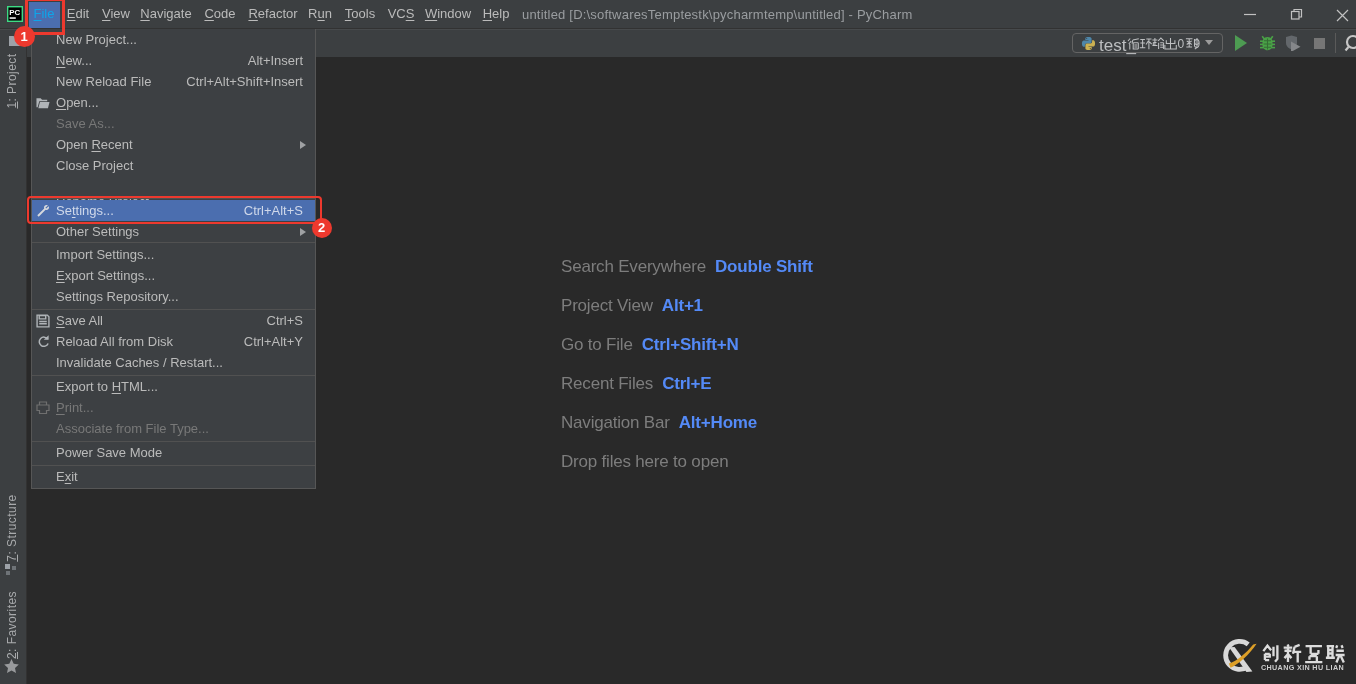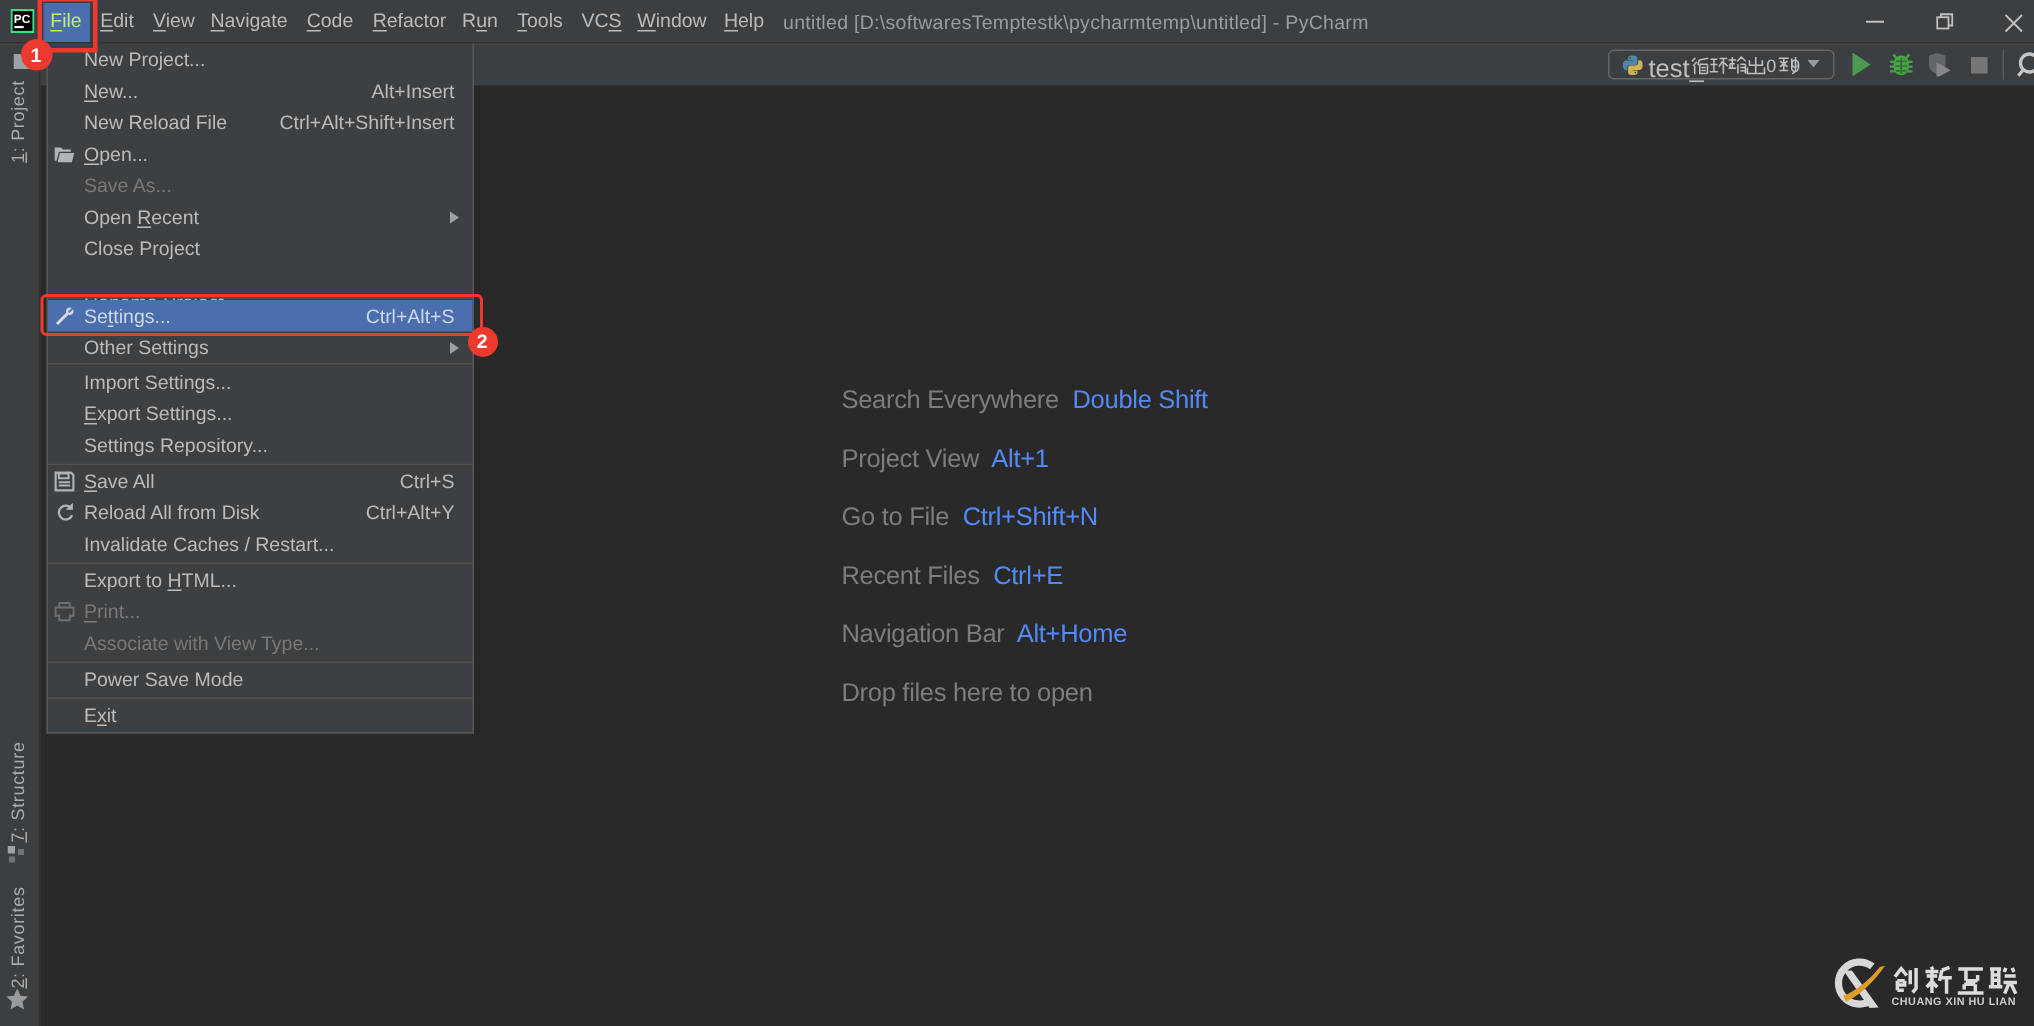--- a/index.html
+++ b/index.html
@@ -23,21 +23,21 @@
 
 
 #sidebar { position:absolute; left:0; top:30px; width:27px; height:654px;
   background:#3c3f41; border-right:1px solid #323232; }
 .vtext { position:absolute; font-size:12px; color:#a9abad; white-space:nowrap; letter-spacing:0.45px;
   transform:translate(-50%,-50%) rotate(-90deg); left:12px; }
 .vtext u { text-decoration:underline; text-underline-offset:1px; }
 
 
 .helpline { position:absolute; left:561px; font-size:17px; color:#7d7d7d; white-space:nowrap; letter-spacing:-0.2px; }
-.helpline b { color:#548af7; font-weight:normal;margin-top:32px; }
+.helpline b { color:#548af7; font-weight:bold;margin-top:32px; }
 
 
 #popup { position:absolute; left:31px; top:29px; width:285px; height:460px;
   background:#3d4043; border:1px solid #565656; border-top:none; }
 .mi { position:absolute; left:0; width:283px; height:21px; line-height:21px;
   font-size:13px; color:#bbbbbb; white-space:nowrap; }
 .mi .lab { position:absolute; left:24px; top:0; }
 .mi .sc { position:absolute; right:12px; top:0; }
 .mi .arrow { position:absolute; right:9px; top:7px; width:0; height:0;
   border-left:6px solid #9fa1a3; border-top:4px solid transparent; border-bottom:4px solid transparent; }
@@ -58,21 +58,21 @@
 
   <div id="toolbar"></div>
 
   <div id="titlebar">
     <svg class="abs" style="left:7px;top:6px" width="16" height="16" viewBox="0 0 16 16">
       <rect x="0.7" y="0.7" width="14.6" height="14.6" fill="#000000" stroke="#3ddc84" stroke-width="1.4"></rect>
       <text x="2.2" y="9.0" font-size="7.9" font-weight="bold" fill="#ffffff" font-family="Liberation Sans">PC</text>
       <rect x="2.6" y="11.3" width="6.2" height="1.5" fill="#ffffff"></rect>
     </svg>
     <div class="abs" style="left:28.5px;top:2px;width:31.5px;height:25.5px;background:#4b6eaf"></div>
-    <div class="menulbl" style="left:44px"><span style="color:#bef264"><u>F</u>ile</span></div>
+    <div class="menulbl" style="left:44px"><span style="color:#0ea5e9"><u>F</u>ile</span></div>
     <div class="menulbl" style="left:78px"><u>E</u>dit</div>
     <div class="menulbl" style="left:116px"><u>V</u>iew</div>
     <div class="menulbl" style="left:166px"><u>N</u>avigate</div>
     <div class="menulbl" style="left:220px"><u>C</u>ode</div>
     <div class="menulbl" style="left:273px"><u>R</u>efactor</div>
     <div class="menulbl" style="left:320px">R<u>u</u>n</div>
     <div class="menulbl" style="left:360px"><u>T</u>ools</div>
     <div class="menulbl" style="left:401px">VC<u>S</u></div>
     <div class="menulbl" style="left:448px"><u>W</u>indow</div>
     <div class="menulbl" style="left:496px"><u>H</u>elp</div>
@@ -244,21 +244,21 @@
     <div class="mi" style="top:347px">
         <span class="lab">Export to <u>H</u>TML...</span>
       </div>
     <div class="mi dis" style="top:368px">
       <svg class="micon" style="top:4px" width="14" height="13" viewBox="0 0 14 13">
           <path d="M3.5 3.5 L3.5 0.5 L10.5 0.5 L10.5 3.5 M1 3.5 L13 3.5 L13 9 L10.5 9 L10.5 12 L3.5 12 L3.5 9 L1 9 Z" fill="none" stroke="#6f6f6f" stroke-width="1.2"></path>
         </svg>
       <span class="lab"><u>P</u>rint...</span>
       </div>
     <div class="mi dis" style="top:389px">
-        <span class="lab">Associate with View Type...</span>
+        <span class="lab">Associate from File Type...</span>
       </div>
     <div class="msep" style="top:412px"></div>
     <div class="mi" style="top:413px">
         <span class="lab">Power Save Mode</span>
       </div>
     <div class="msep" style="top:436px"></div>
     <div class="mi" style="top:437px">
         <span class="lab">E<u>x</u>it</span>
       </div>
   </div>

